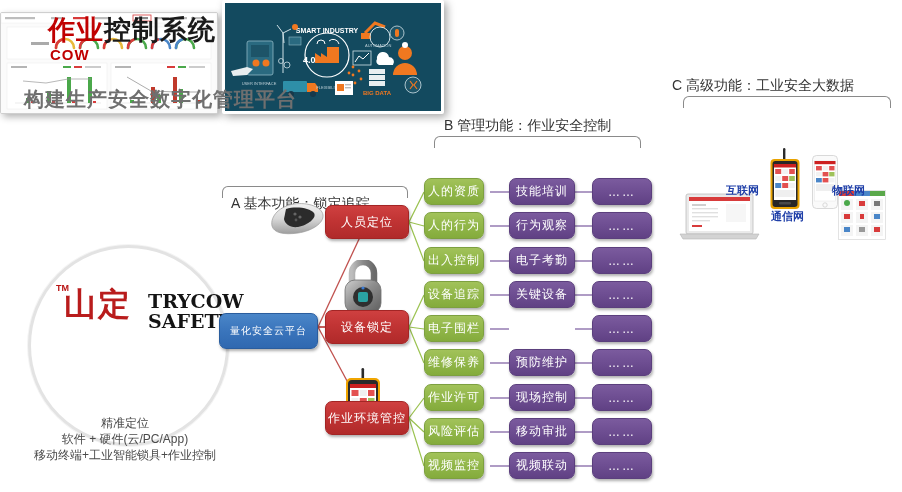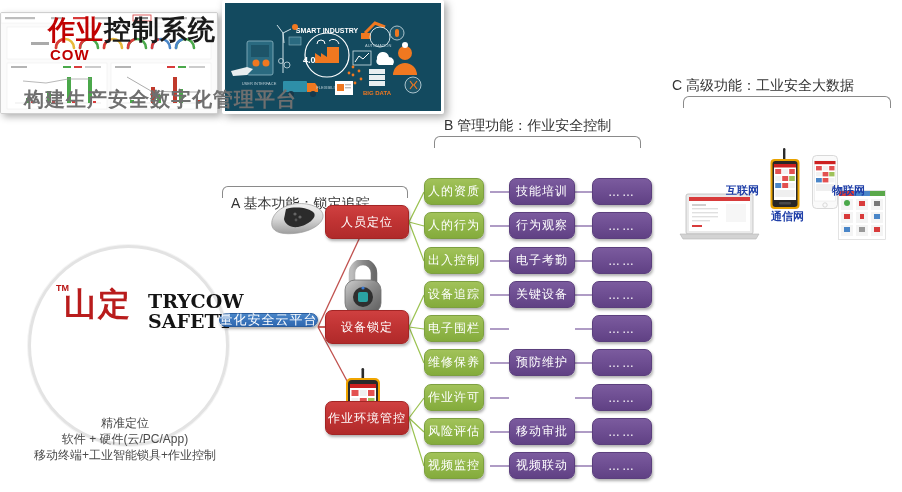--- a/index.html
+++ b/index.html
@@ -89,24 +89,24 @@
     border-radius:7px;
     color:#ffffff;
     font-size:12px;
     letter-spacing:1px;
     box-shadow:1px 2px 3px rgba(0,0,0,0.32);
     box-sizing:border-box;
     white-space:nowrap;
   }
   
   #node-root{
-    left:219px;top:313px;width:99px;height:14px;
+    left:219px;top:313px;width:99px;height:36px;
     background:linear-gradient(180deg,#4a86c8 0%,#3b76bd 45%,#2f68b0 100%);
     border:1px solid #2a5d9e;
-    font-size:13px;
+    font-size:10px;
   }
   
   .node-red{
     width:84px;height:34px;
     background:linear-gradient(180deg,#cf4040 0%,#c13434 45%,#b02a2a 100%);
     border:1px solid #a32525;
     left:325px;
   }
   
   .node-green{
@@ -531,20 +531,21 @@
   <div class="node node-green" style="top:349px">维修保养</div>
   <div class="node node-green" style="top:384px">作业许可</div>
   <div class="node node-green" style="top:418px">风险评估</div>
   <div class="node node-green" style="top:452px">视频监控</div>
 
   <div class="node node-purple" style="top:178px">技能培训</div>
   <div class="node node-purple" style="top:212px">行为观察</div>
   <div class="node node-purple" style="top:247px">电子考勤</div>
   <div class="node node-purple" style="top:281px">关键设备</div>
   <div class="node node-purple" style="top:349px">预防维护</div>
+  <div class="node node-purple" style="top:384px">现场控制</div>
   <div class="node node-purple" style="top:418px">移动审批</div>
   <div class="node node-purple" style="top:452px">视频联动</div>
 
   <div class="node node-purple2" style="top:178px">……</div>
   <div class="node node-purple2" style="top:212px">……</div>
   <div class="node node-purple2" style="top:247px">……</div>
   <div class="node node-purple2" style="top:281px">……</div>
   <div class="node node-purple2" style="top:315px">……</div>
   <div class="node node-purple2" style="top:349px">……</div>
   <div class="node node-purple2" style="top:384px">……</div>

